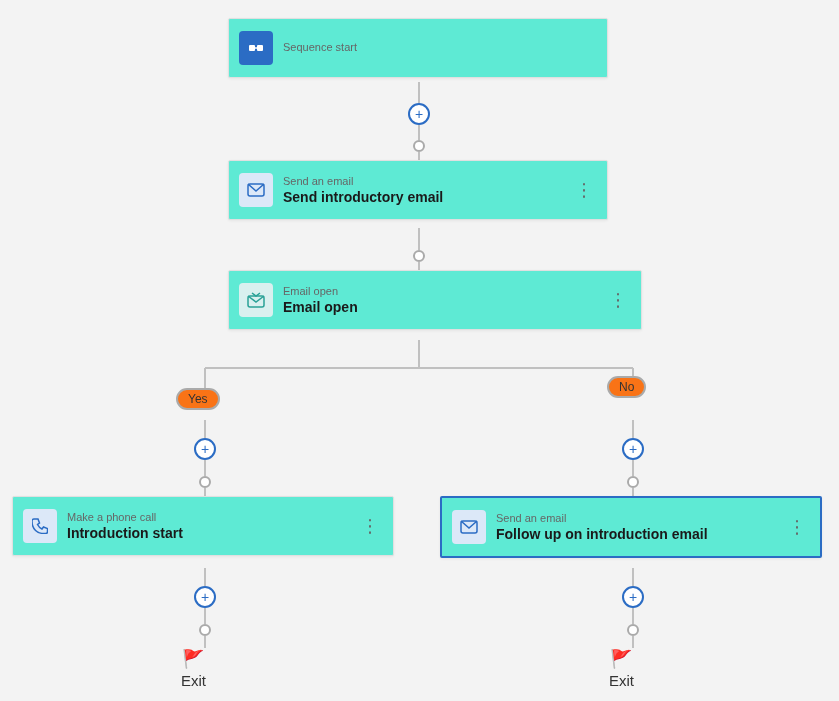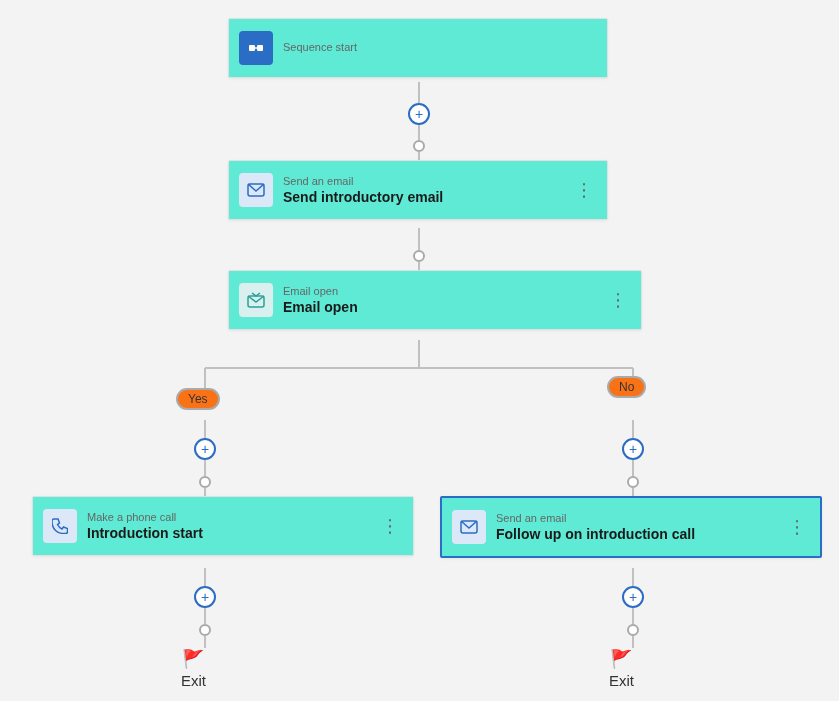--- a/index.html
+++ b/index.html
@@ -238,21 +238,21 @@
   </div>
 
   <div class="plus-btn" style="position:absolute;left:622px;top:438px;">
     <span>+</span>
   </div>
 
   <div class="circle-dot" style="position:absolute;left:199px;top:476px;"></div>
 
   <div class="circle-dot" style="position:absolute;left:627px;top:476px;"></div>
 
-  <div class="card" style="left:32px;top:496px;width:382px;">
+  <div class="card" style="left:12px;top:496px;width:382px;">
     <div class="card-icon blue-light">
       <svg width="16" height="16" viewBox="0 0 16 16" fill="none">
         <path d="M3 1h3l1.5 4-2 1.5c1 2 2.5 3.5 4.5 4.5L11.5 9l4 1.5v3c0 1-1 2-2 2C5 16 0 11 0 3c0-1 1-2 2-2z" stroke="#2b6cc4" stroke-width="1.5" fill="none"></path>
       </svg>
     </div>
     <div class="card-text">
       <div class="card-label">Make a phone call</div>
       <div class="card-title">Introduction start</div>
     </div>
     <div class="card-menu">⋮</div>
@@ -260,21 +260,21 @@
 
   <div class="card selected" style="left:440px;top:496px;width:382px;">
     <div class="card-icon blue-light">
       <svg width="18" height="14" viewBox="0 0 18 14" fill="none">
         <rect x="1" y="1" width="16" height="12" rx="2" stroke="#2b6cc4" stroke-width="1.5" fill="none"></rect>
         <polyline points="1,1 9,8 17,1" stroke="#2b6cc4" stroke-width="1.5" fill="none"></polyline>
       </svg>
     </div>
     <div class="card-text">
       <div class="card-label">Send an email</div>
-      <div class="card-title">Follow up on introduction call</div>
+      <div class="card-title">Follow up on introduction email</div>
     </div>
     <div class="card-menu">⋮</div>
   </div>
 
   <div class="plus-btn" style="position:absolute;left:194px;top:586px;">
     <span>+</span>
   </div>
 
   <div class="plus-btn" style="position:absolute;left:622px;top:586px;">
     <span>+</span>

